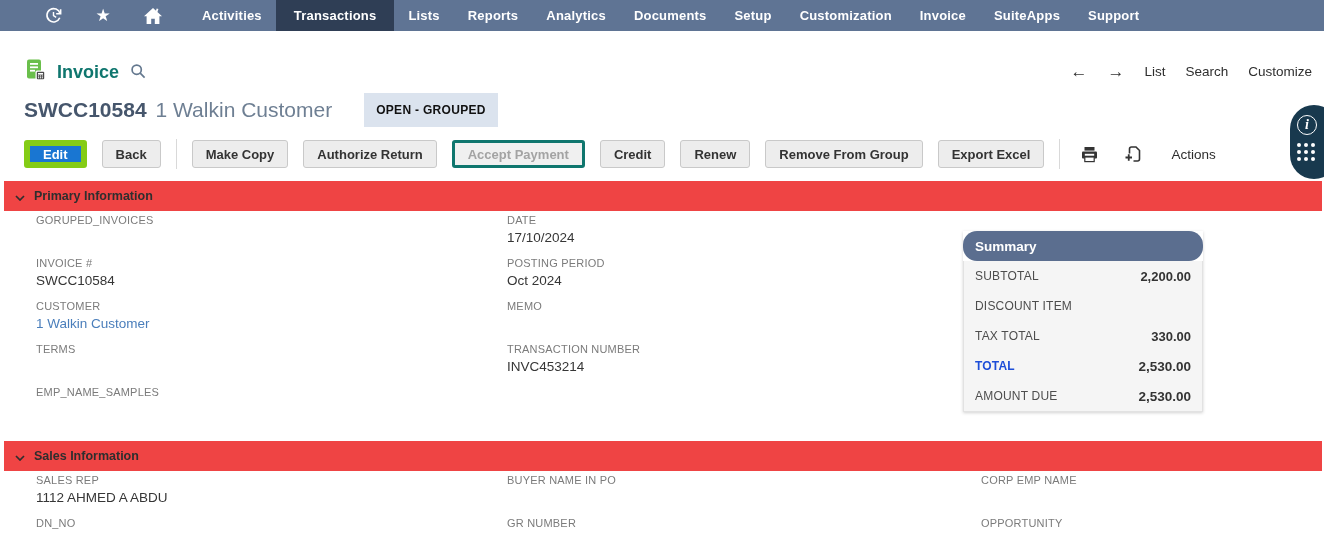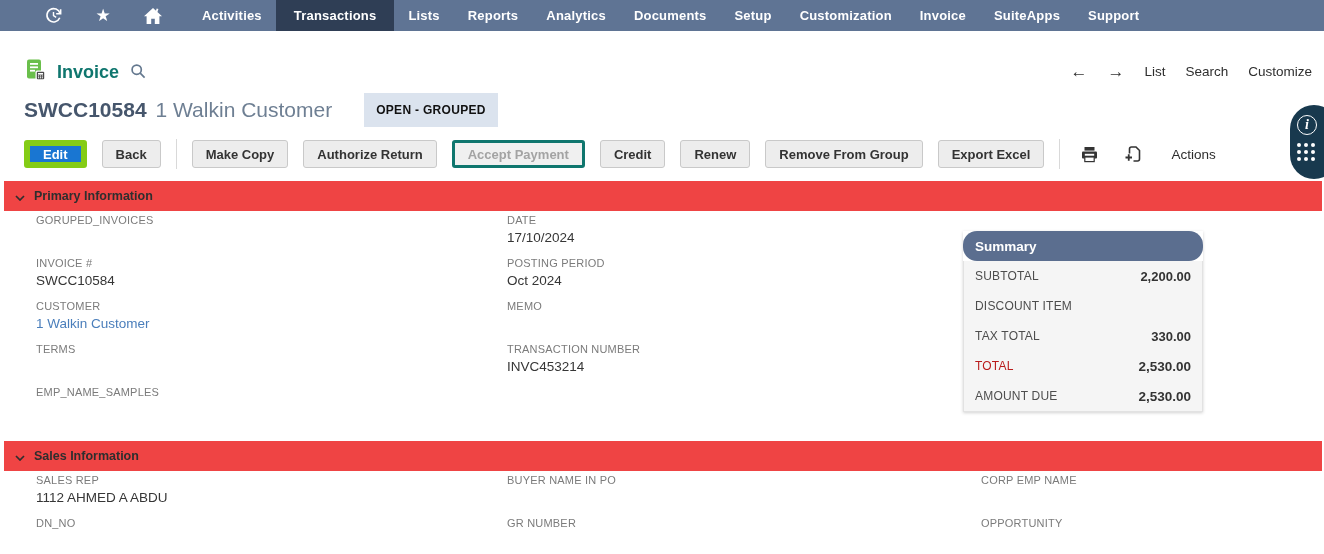--- a/index.html
+++ b/index.html
@@ -69,21 +69,21 @@
   
   .summary { position:absolute; top:231px; left:963px; width:240px; box-shadow:0 1px 3px rgba(0,0,0,.18); }
   .summary-header {
     height:30px; background:#5b6e8f; color:#fff; font-size:13.5px; font-weight:700;
     display:flex; align-items:center; padding-left:12px;border-radius:14px;
   }
   .summary-body { background:#f5f5f5; border:1px solid #e2e2e2; border-top:none; }
   .srow { height:30px; display:flex; align-items:center; justify-content:space-between; padding:0 11px; }
   .srow .slabel { font-size:12px; color:#4d4d4d; letter-spacing:.2px; }
   .srow .svalue { font-size:13px; font-weight:600; color:#333; }
-  .srow.total .slabel { font-weight:400; color:#b91c1c; }
+  .srow.total .slabel { font-weight:700; color:#1d4ed8; }
   .srow.total .svalue, .srow.boldval .svalue { font-weight:700; font-size:13.5px; }
   
   .float-widget {
     position:absolute; top:105px; right:-14px; width:48px; height:74px;
     background:#18394e; border-radius:24px; display:flex; flex-direction:column;
     align-items:flex-start; padding:10px 0 0 7px; cursor:pointer;
   }
   .fw-info {
     width:20px; height:20px; border:1.6px solid #fff; border-radius:50%;
     color:#fff; font-family:"Liberation Serif","DejaVu Serif",serif; font-style:italic;

